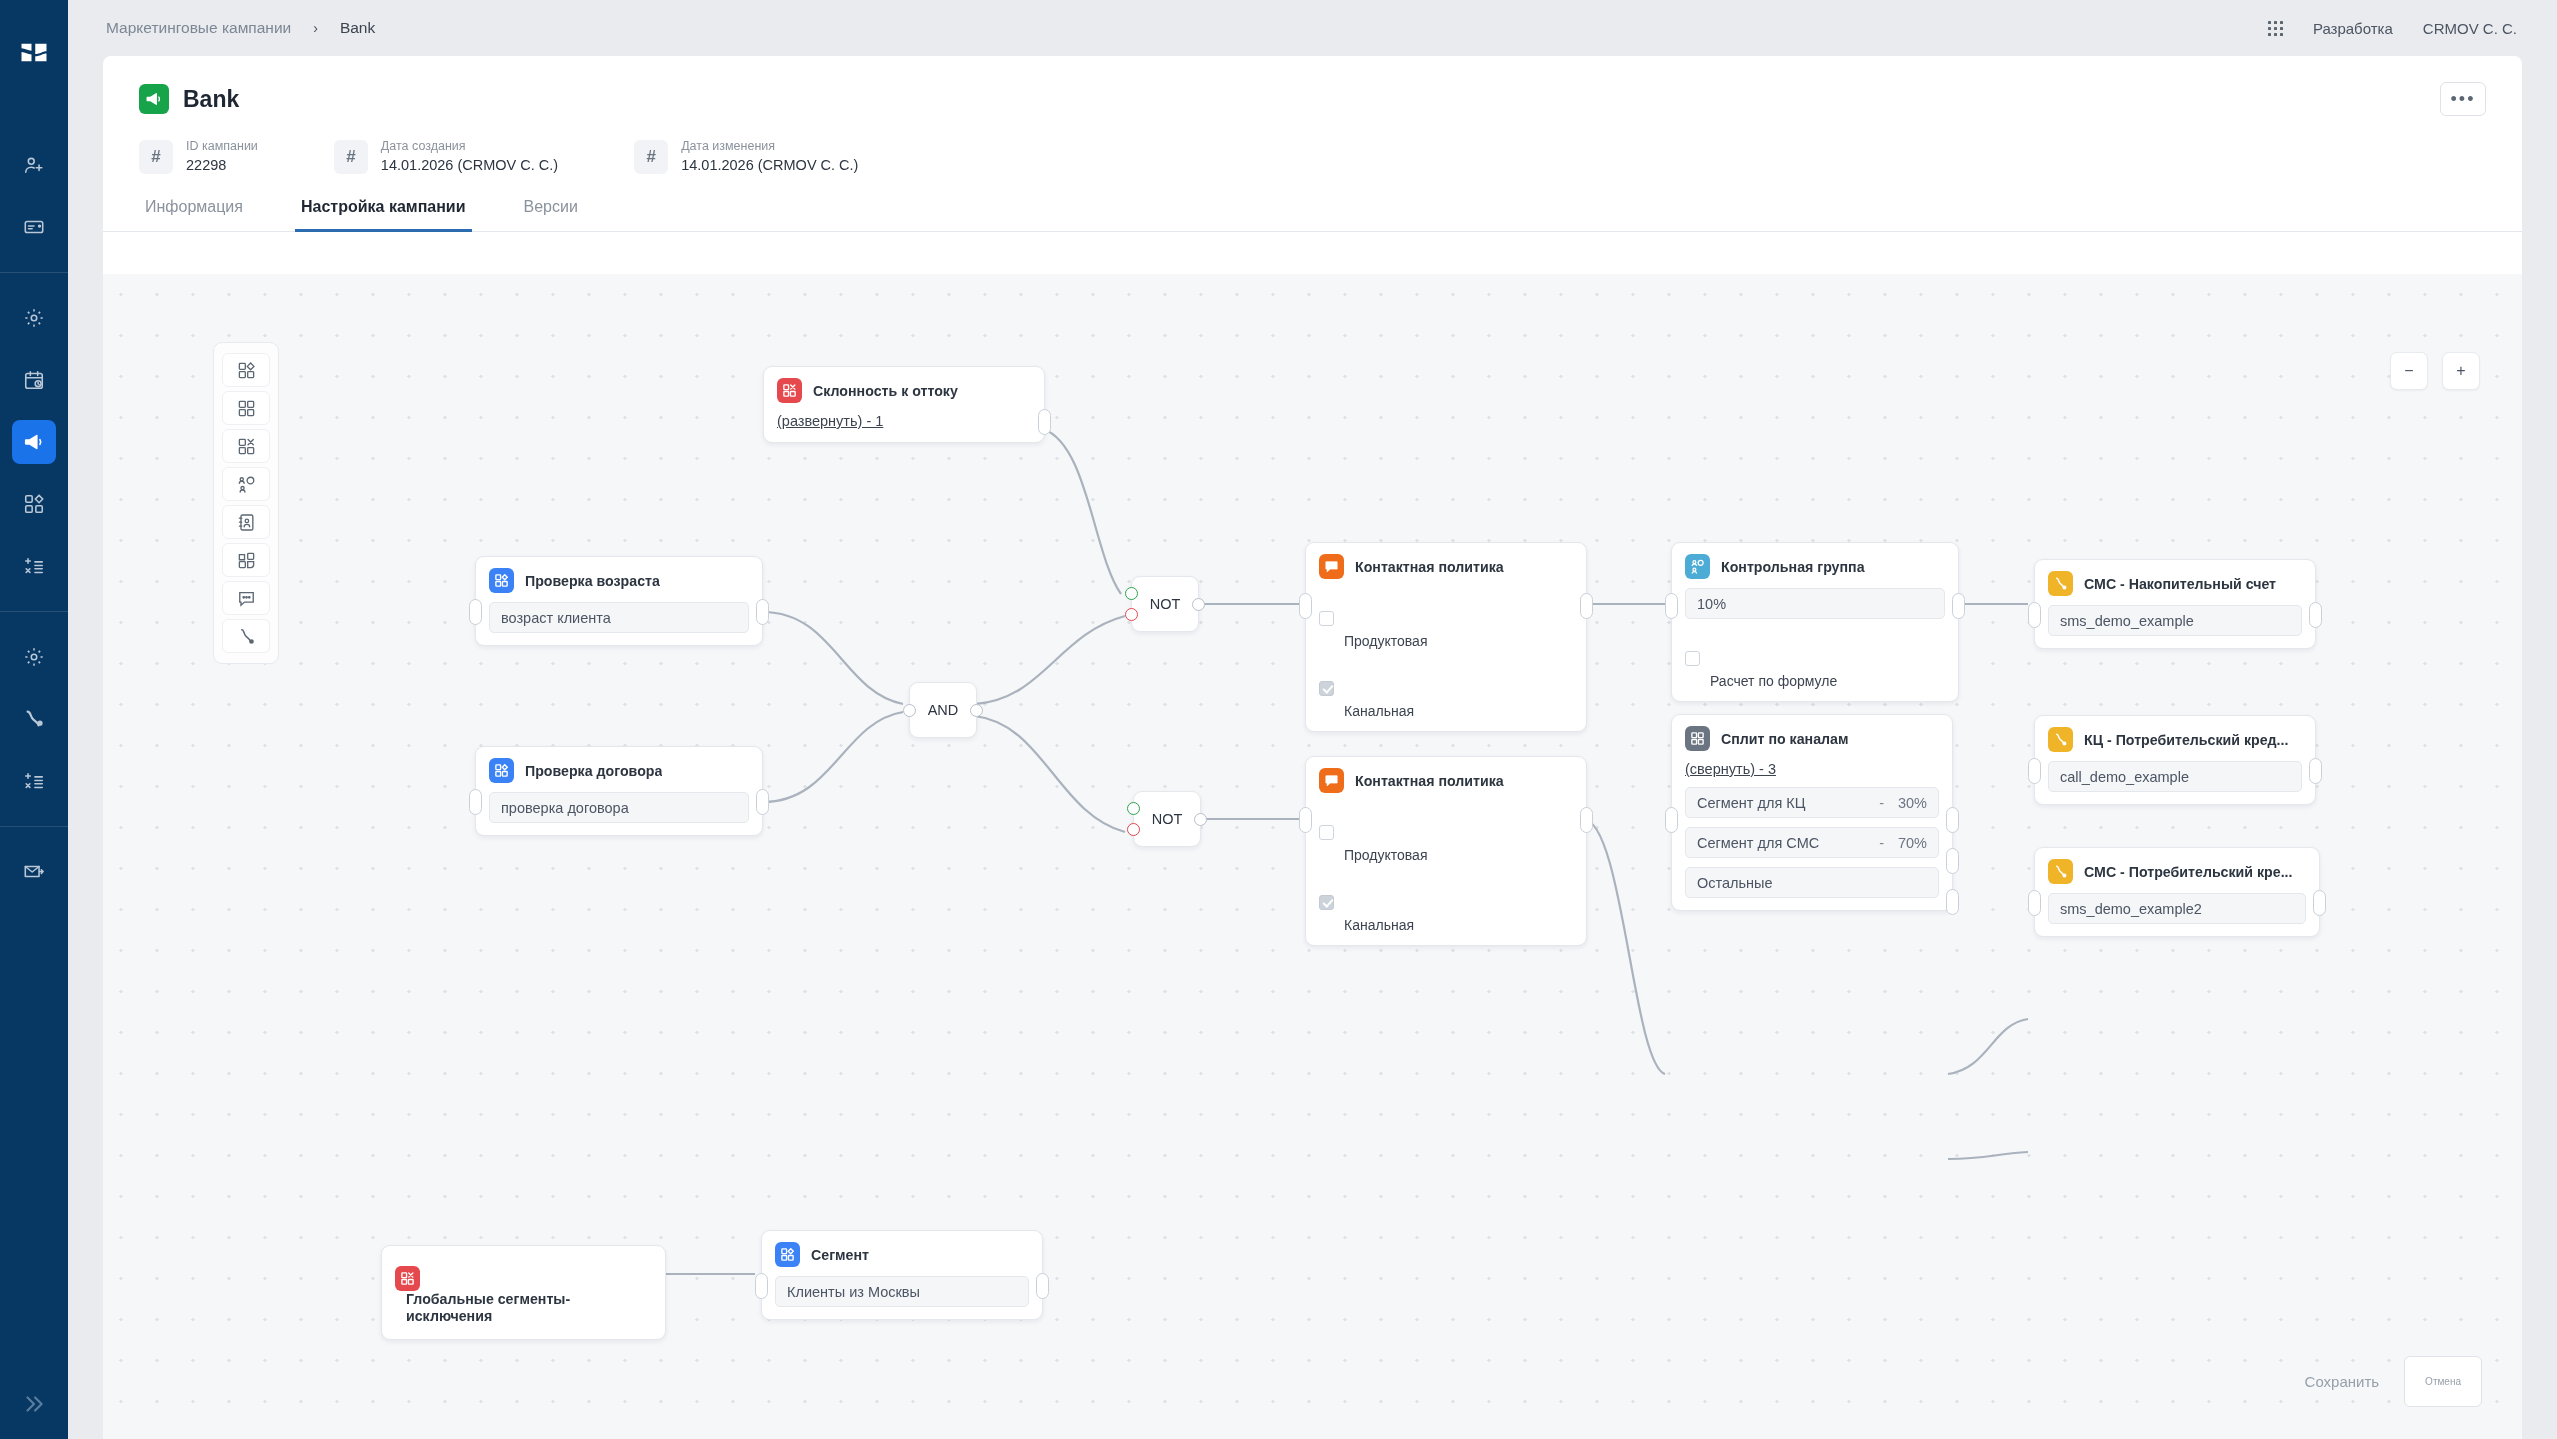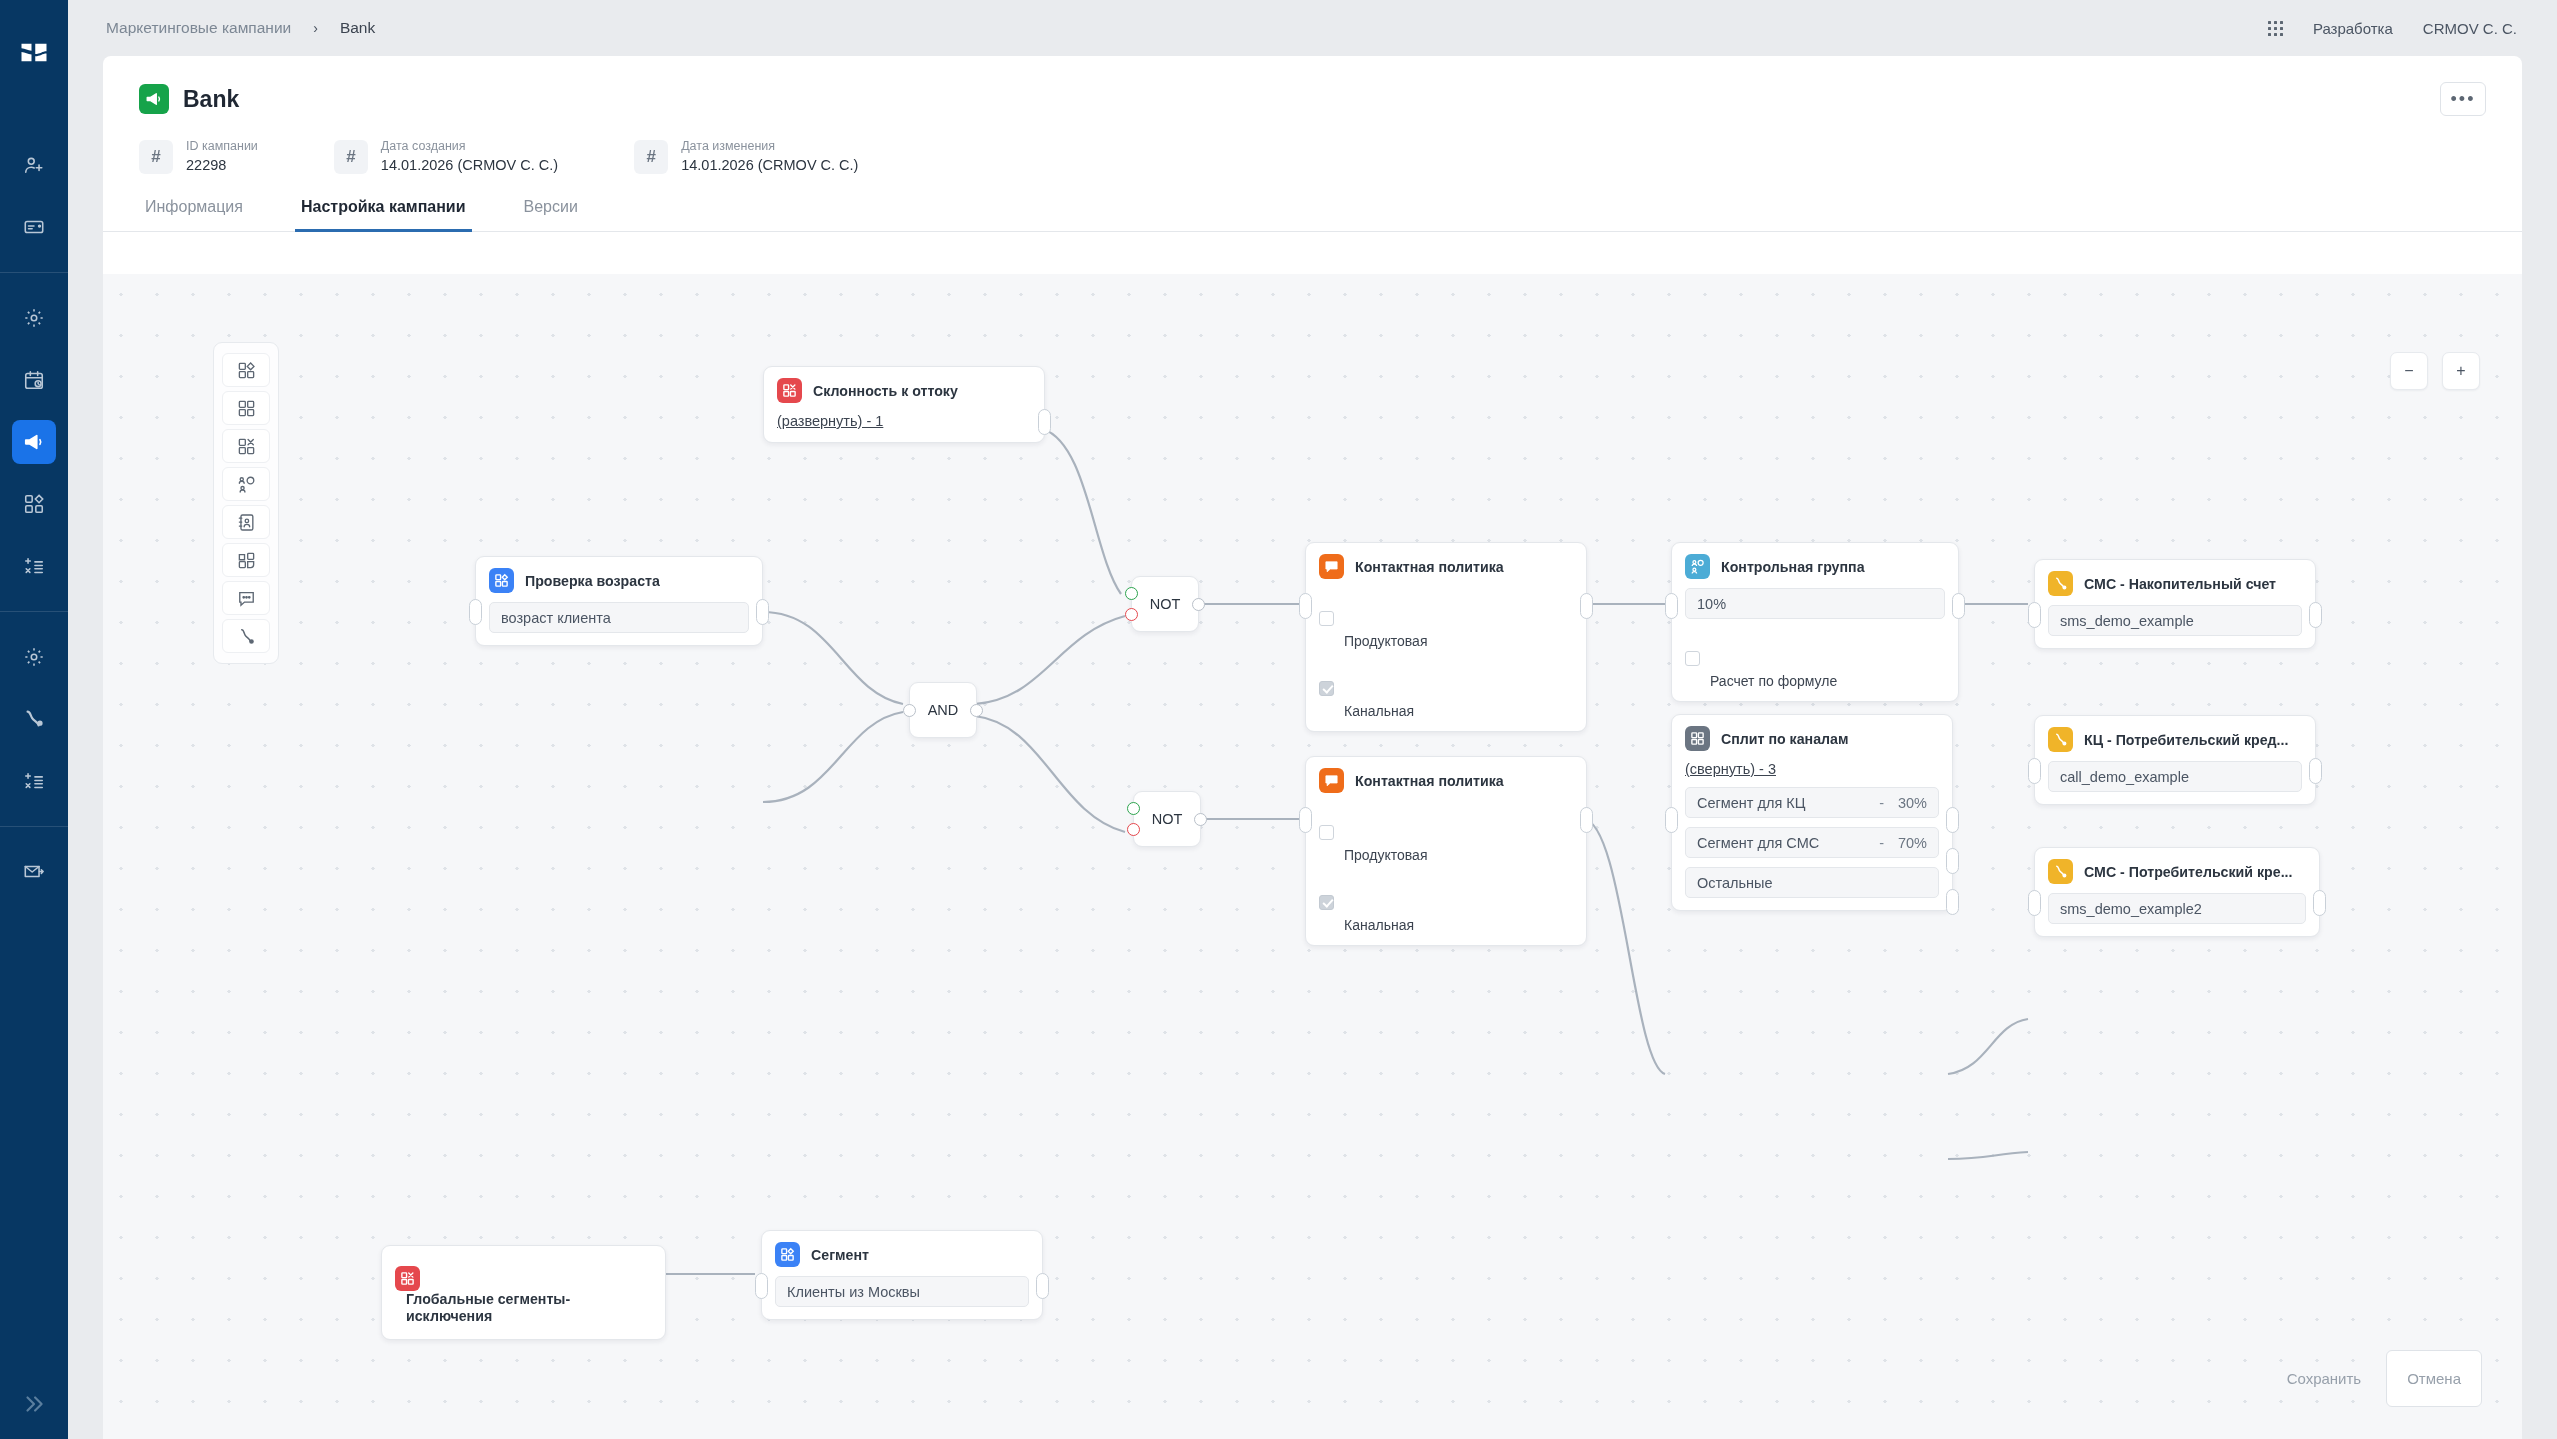--- a/index.html
+++ b/index.html
@@ -171,21 +171,21 @@
 
   
   #footer-actions {
     position: absolute; right: 40px; bottom: 32px; display: flex; align-items: center; gap: 6px;
   }
   .btn-text {
     font-size: 15px; color: #97a0ab; padding: 9px 18px; border-radius: 6px;
     background: transparent; border: 1px solid transparent; cursor: pointer;
   }
   .btn-outline {
-    font-size: 15px; color: #97a0ab; padding: 19px 20px; border-radius: 6px;
+    font-size: 10px; color: #97a0ab; padding: 19px 20px; border-radius: 6px;
     background: #fff; border: 1px solid #dfe3e8; cursor: pointer;
   }
 
   svg.edge { position: absolute; left: 0; top: 0; pointer-events: none; }
   svg.edge path { fill: none; stroke: #a9b2bd; stroke-width: 2.2; }
 </style>
 </head>
 <body>
 
 <div id="app-rail">
@@ -485,20 +485,36 @@
               <path d="M17.2 2.8l4 4-4 4-4-4z"></path>
           </svg>
         </div>
         <div class="node-title">Проверка возраста</div>
       </div>
       <div class="node-field">возраст клиента</div>
       <div class="port l" style="top:42px;"></div>
       <div class="port r" style="top:42px;"></div>
     </div>
 
+    <div class="node" style="left:372px; top:472px; width:288px;">
+      <div class="node-head">
+        <div class="node-ico" style="background:#3b82f6">
+          <svg width="15" height="15" viewBox="0 0 24 24" fill="none" stroke="#fff" stroke-width="2.2">
+            <rect x="3" y="3" width="7.5" height="7.5" rx="1"></rect>
+              <rect x="3" y="13.5" width="7.5" height="7.5" rx="1"></rect>
+            <rect x="13.5" y="13.5" width="7.5" height="7.5" rx="1"></rect>
+              <path d="M17.2 2.8l4 4-4 4-4-4z"></path>
+          </svg>
+        </div>
+        <div class="node-title">Проверка договора</div>
+      </div>
+      <div class="node-field">проверка договора</div>
+      <div class="port l" style="top:42px;"></div>
+      <div class="port r" style="top:42px;"></div>
+    </div>
 
     <div class="gate" style="left:806px; top:408px;">
       <span>AND</span>
       <div class="dot" style="left:-7px; top:21px;"></div>
       <div class="dot" style="right:-7px; top:21px;"></div>
     </div>
 
     <div class="gate" style="left:1028px; top:302px;">
       <span>NOT</span>
       <div class="dot green" style="left:-7px; top:10px;"></div>

